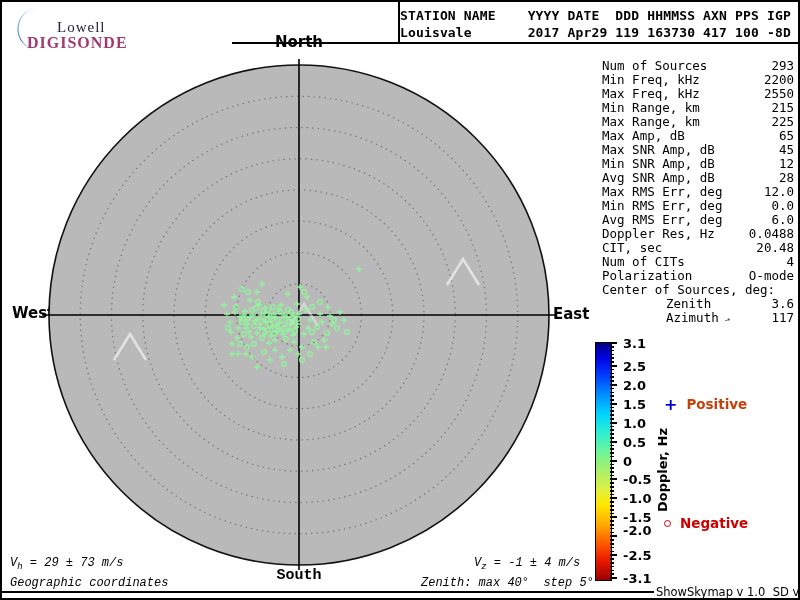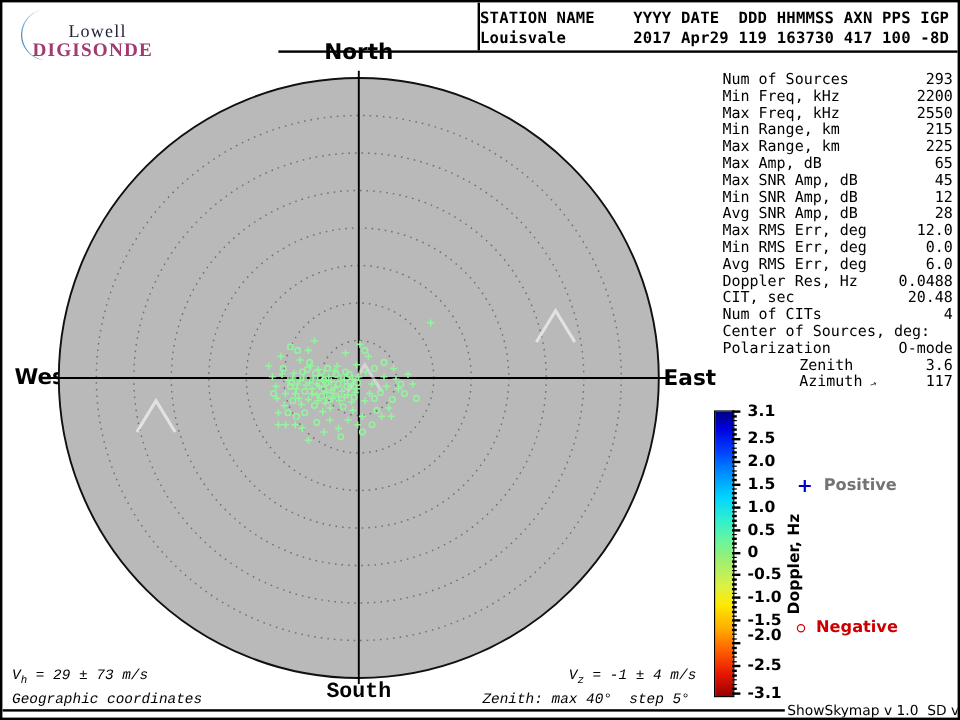--- a/index.html
+++ b/index.html
@@ -16,21 +16,21 @@
   .logo-digisonde{position:absolute;left:17px;top:28px;font-family:"Liberation Serif",serif;
     font-weight:bold;font-size:16px;color:#a23a72;letter-spacing:1px;}
   
   .hdr{font-family:"DejaVu Sans Mono",monospace;font-weight:bold;font-size:13px;
     letter-spacing:.15px;white-space:pre;}
   .hdr1{left:398px;top:6px;}
   .hdr2{left:398px;top:23px;}
   .hdr-vline{left:396px;top:0px;width:2px;height:40px;background:#000;}
   .hdr-hline{left:230px;top:40px;width:568px;height:2px;background:#000;}
   
-  .compass{font-weight:bold;font-size:18px;}
+  .compass{font-weight:bold;font-size:15px;}
   .north{left:297px;top:31px;transform:translateX(-50%);}
   .south{left:297px;top:565px;transform:translateX(-50%);font-family:Liberation Mono, monospace;}
   .west{left:10px;top:302px;width:36px;text-align:right;}
   .east{left:551px;top:303px;}
   
   .plot{left:30px;top:50px;}
   
   .stats{left:600px;top:57px;width:192px;font-family:"DejaVu Sans Mono",monospace;
     font-size:12.5px;line-height:14px;}
   .stat-row{display:flex;justify-content:space-between;white-space:pre;}
@@ -56,21 +56,21 @@
   .plus-mark{font-size:16px;font-weight:bold;line-height:13px;}
   .ring-mark{display:inline-block;width:7px;height:7px;border-radius:50%;
     border:1.7px solid #cc0000;box-sizing:border-box;}
   
   .ftr{font-family:Liberation Mono, monospace;font-style:italic;font-size:12px;
     white-space:pre;}
   .ftr sub{font-size:9px;font-style:italic;}
   .f-vh{left:8px;top:554px;}
   .f-geo{left:8px;top:574px;}
   .f-vz{left:472px;top:554px;}
-  .f-zen{left:400px;top:574px;}
+  .f-zen{left:419px;top:574px;}
   .f-line{left:0px;top:589px;width:652px;height:2px;background:#000;}
   .credit{left:654px;top:583px;font-size:11.5px;white-space:pre;}
 </style>
 </head>
 <body>
 
 <div class="screen">
 
   <div class="abs logo">
     <svg width="40" height="46" viewBox="0 0 40 46">
@@ -266,22 +266,22 @@
       <div class="stat-row"><span class="s-label">Max Amp, dB</span><span class="s-value">65</span></div>
       <div class="stat-row"><span class="s-label">Max SNR Amp, dB</span><span class="s-value">45</span></div>
       <div class="stat-row"><span class="s-label">Min SNR Amp, dB</span><span class="s-value">12</span></div>
       <div class="stat-row"><span class="s-label">Avg SNR Amp, dB</span><span class="s-value">28</span></div>
       <div class="stat-row"><span class="s-label">Max RMS Err, deg</span><span class="s-value">12.0</span></div>
       <div class="stat-row"><span class="s-label">Min RMS Err, deg</span><span class="s-value">0.0</span></div>
       <div class="stat-row"><span class="s-label">Avg RMS Err, deg</span><span class="s-value">6.0</span></div>
       <div class="stat-row"><span class="s-label">Doppler Res, Hz</span><span class="s-value">0.0488</span></div>
       <div class="stat-row"><span class="s-label">CIT, sec</span><span class="s-value">20.48</span></div>
       <div class="stat-row"><span class="s-label">Num of CITs</span><span class="s-value">4</span></div>
+      <div class="stat-row"><span class="s-label">Polarization</span><span class="s-value">O-mode</span></div>
       <div class="stat-row"><span class="s-label">Center of Sources, deg:</span><span class="s-value"></span></div>
-      <div class="stat-row"><span class="s-label">Polarization</span><span class="s-value">O-mode</span></div>
       <div class="stat-row indent"><span class="s-label">Zenith</span><span class="s-value">3.6</span></div>
       <div class="stat-row indent"><span class="s-label">Azimuth<span class="az-arrow">↗</span></span><span class="s-value">117</span></div>
     </div>
 
   <div class="abs cbar-wrap" id="cbar-wrap">
     <div class="cbar"></div>
   <div class="tick" style="left: 15px; top: 0px; width: 7px; height: 2px;"></div>
       <div class="tick-label" style="top: 1px;">3.1</div>
       <div class="tick" style="left: 15px; top: 22.7419px; width: 7px; height: 2px;"></div>
       <div class="tick-label" style="top: 23.7419px;">2.5</div>
@@ -355,21 +355,21 @@
       <div class="tick" style="left: 15px; top: 19.2016px; width: 4px; height: 1.5px;"></div>
       <div class="tick" style="left: 15px; top: 15.4113px; width: 4px; height: 1.5px;"></div>
       <div class="tick" style="left: 15px; top: 11.621px; width: 4px; height: 1.5px;"></div>
       <div class="tick" style="left: 15px; top: 7.83065px; width: 4px; height: 1.5px;"></div>
       <div class="tick" style="left: 15px; top: 4.04032px; width: 4px; height: 1.5px;"></div>
     </div>
   <div class="abs doppler-label">Doppler, Hz</div>
 
   <div class="abs legend legend-pos">
     <span class="plus-mark" id="plus-mark" style="color: rgb(0, 0, 204);">+</span>
-    <span id="pos-label" style="color: #737373;">Positive</span>
+    <span id="pos-label" style="color: #c2410c;">Positive</span>
   </div>
   <div class="abs legend legend-neg">
     <span class="ring-mark" id="ring-mark" style="border-color: rgb(204, 0, 0);"></span>
     <span id="neg-label" style="color: rgb(204, 0, 0);">Negative</span>
   </div>
 
   <div class="abs ftr f-vh"><span>V</span><sub>h</sub><span> = 29 ± 73 m/s</span></div>
   <div class="abs ftr f-geo">Geographic coordinates</div>
   <div class="abs ftr f-vz"><span>V</span><sub>z</sub><span> = -1 ± 4 m/s</span></div>
   <div class="abs ftr f-zen">Zenith: max 40°  step 5°</div>

